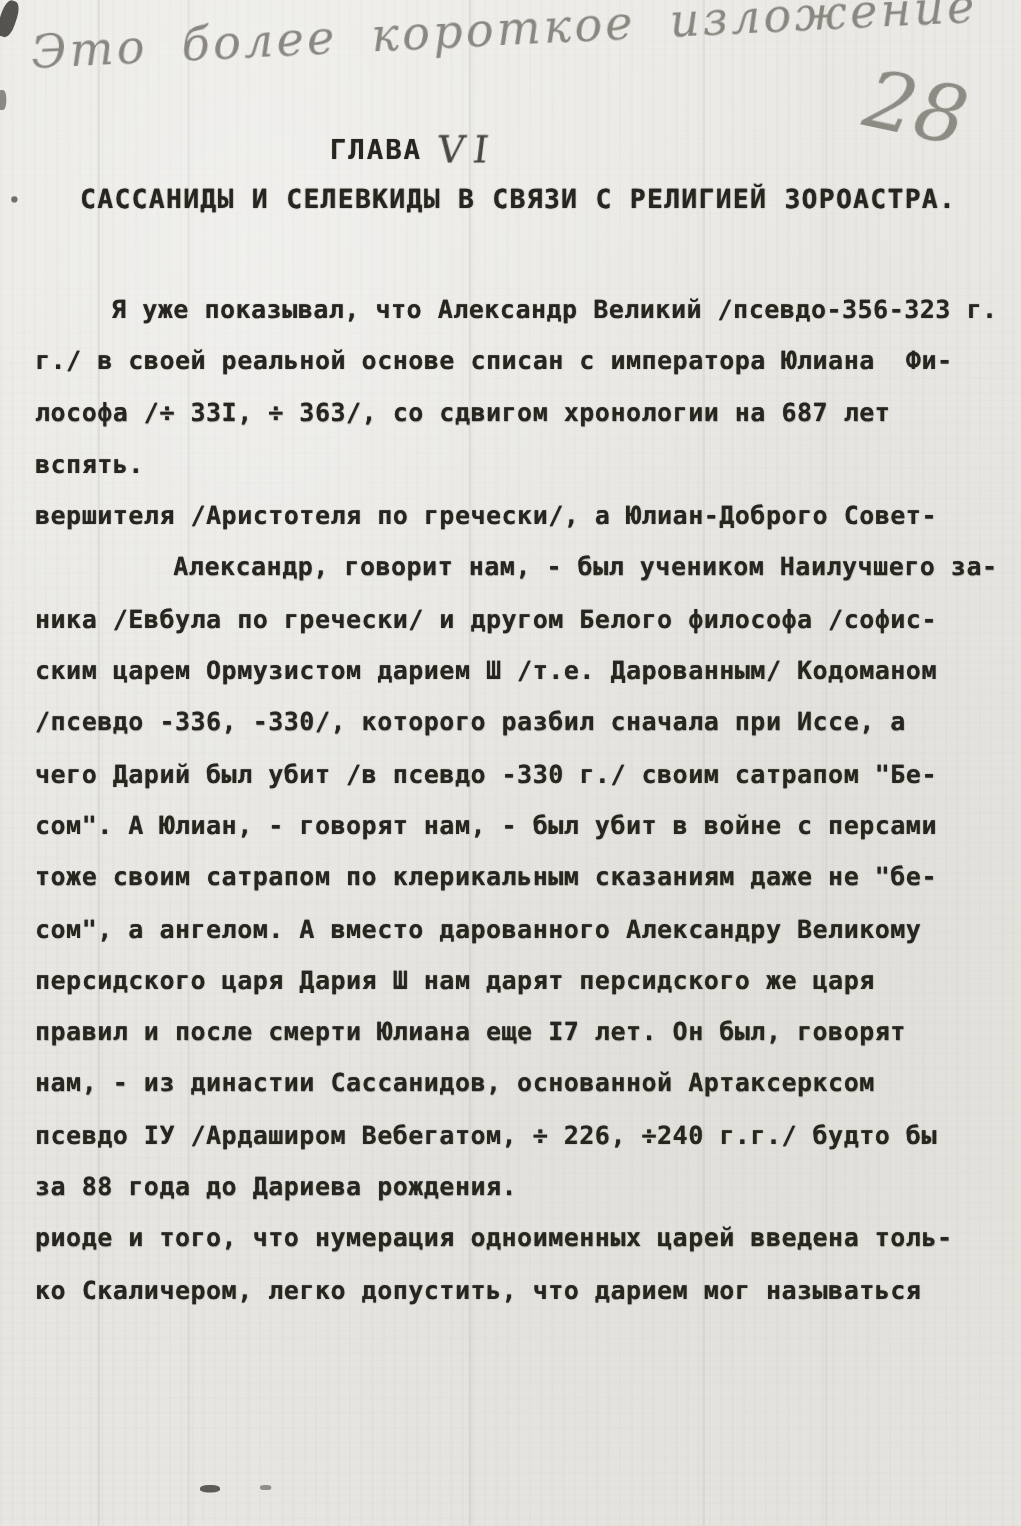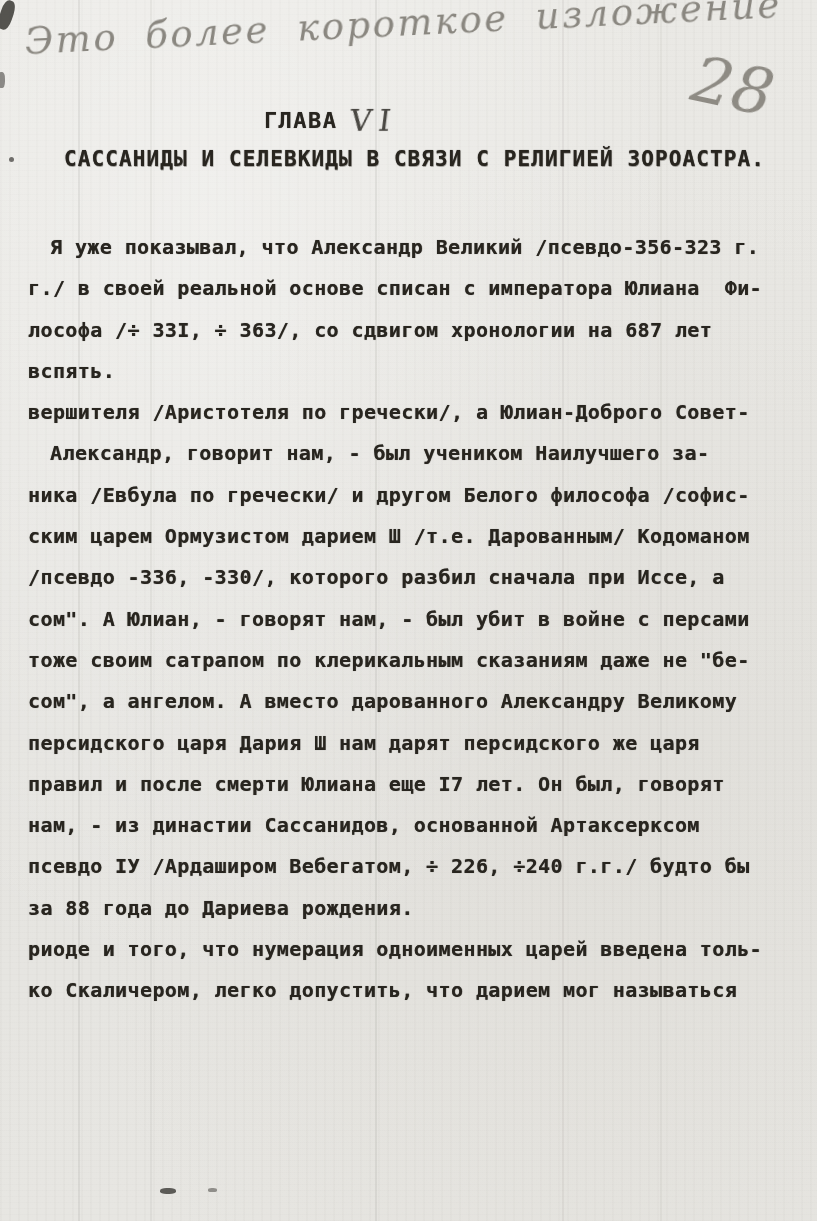--- a/index.html
+++ b/index.html
@@ -64,21 +64,21 @@
     text-shadow:0 0 1px rgba(35,32,28,0.7), 0.5px 0.5px 0.5px rgba(35,32,28,0.3);
   }
   .body{
     position:absolute;top:227px;left:28px;width:770px;
     font-size:20px;font-weight:700;letter-spacing:0.4px;
   }
   .line{
     height:41.3px;line-height:41.3px;white-space:pre;
     text-shadow:0 0 0.8px rgba(35,32,28,0.55), 0.4px 0.4px 0.6px rgba(35,32,28,0.25);
   }
-  .line.indent{padding-left:22px;}
+  .line.indent{padding-left:22px;text-align:right;}
 </style>
 </head>
 <body>
 
 <div class="page">
 
   <div class="crease c1"></div>
   <div class="crease c2"></div>
   <div class="crease c3"></div>
   <div class="crease c4"></div>
@@ -107,20 +107,21 @@
       <div class="line">г./ в своей реальной основе списан с императора Юлиана  Фи-</div>
       <div class="line">лософа /÷ 33I, ÷ 363/, со сдвигом хронологии на 687 лет</div>
       <div class="line">вспять.</div>
     </div>
     <div>
       <div class="line">вершителя /Аристотеля по гречески/, а Юлиан-Доброго Совет-</div>
       <div class="line indent">Александр, говорит нам, - был учеником Наилучшего за-</div>
       <div class="line">ника /Евбула по гречески/ и другом Белого философа /софис-</div>
       <div class="line">ским царем Ормузистом дарием Ш /т.е. Дарованным/ Кодоманом</div>
       <div class="line">/псевдо -336, -330/, которого разбил сначала при Иссе, а</div>
+      <div class="line">чего Дарий был убит /в псевдо -330 г./ своим сатрапом "Бе-</div>
       <div class="line">сом". А Юлиан, - говорят нам, - был убит в войне с персами</div>
       <div class="line">тоже своим сатрапом по клерикальным сказаниям даже не "бе-</div>
       <div class="line">сом", а ангелом. А вместо дарованного Александру Великому</div>
       <div class="line">персидского царя Дария Ш нам дарят персидского же царя</div>
       <div class="line">правил и после смерти Юлиана еще I7 лет. Он был, говорят</div>
       <div class="line">нам, - из династии Сассанидов, основанной Артаксерксом</div>
       <div class="line">псевдо IУ /Ардаширом Вебегатом, ÷ 226, ÷240 г.г./ будто бы</div>
       <div class="line">за 88 года до Дариева рождения.</div>
     </div>
     <div>

